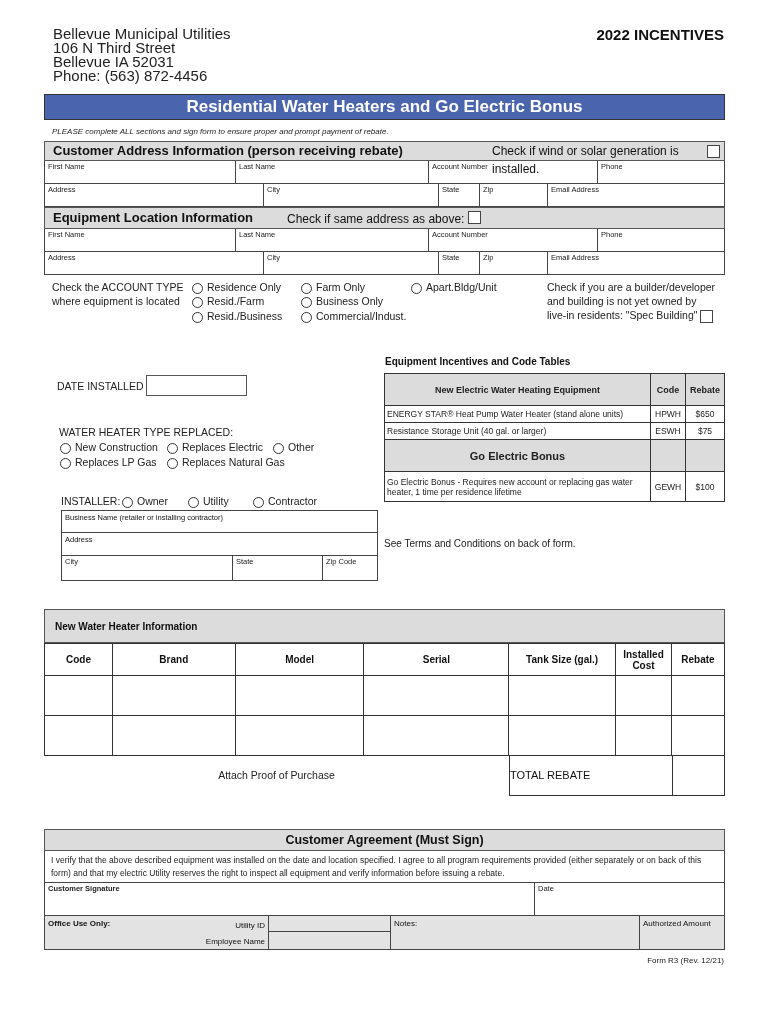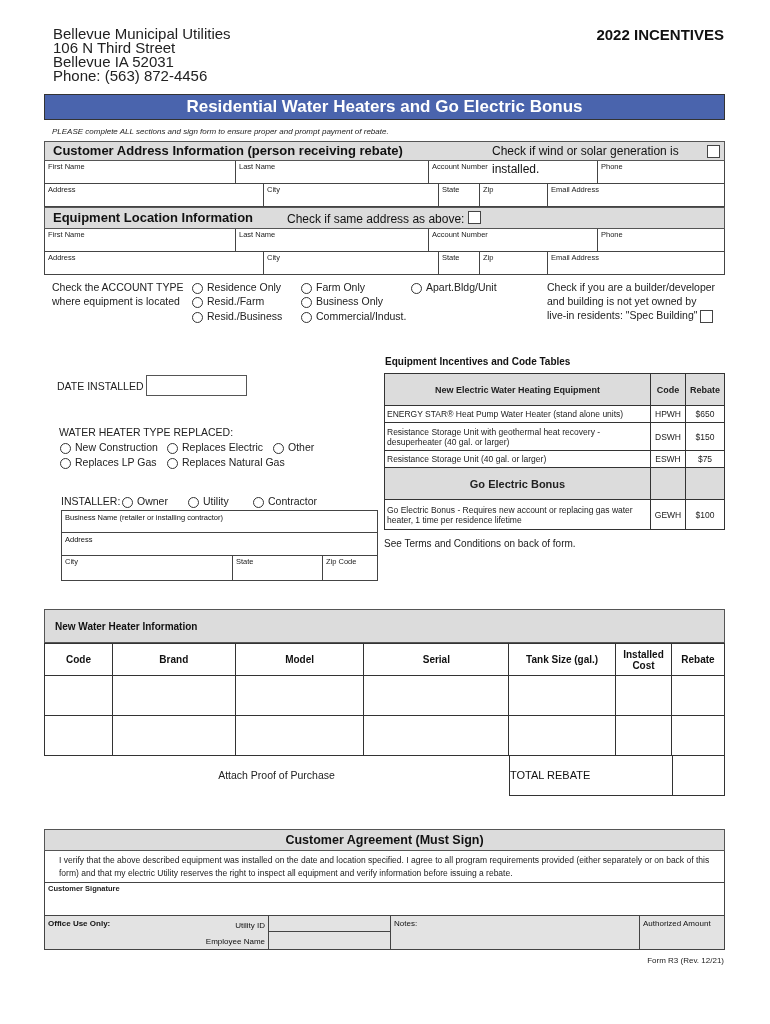--- a/index.html
+++ b/index.html
@@ -24,21 +24,21 @@
   .inc-table td.c { text-align: center; }
   .inst-box { position: absolute; left: 61px; width: 317px; border: 1px solid #444; }
   .nwh { position: absolute; left: 44px; top: 609px; width: 681px; }
   .nwh-head { background: #dcdcdc; border: 1px solid #555; height: 34px; font-size: 10px; font-weight: bold; line-height: 34px; padding-left: 10px; }
   .nwh table { width: 681px; }
   .nwh td, .nwh th { border: 1px solid #333; font-size: 10px; }
   .nwh th { height: 32px; font-weight: bold; text-align: center; }
   .nwh td { height: 40px; }
   .agree { position: absolute; left: 44px; top: 829px; width: 681px; }
   .agree-head { background: #dcdcdc; border: 1px solid #555; height: 22px; text-align: center; font-weight: bold; font-size: 12.5px; line-height: 21px; }
-  .agree-text { border: 1px solid #444; border-top: none; font-size: 8.5px; line-height: 13px; padding: 3px 14px; height: 32px; color: #222; }
+  .agree-text { border: 1px solid #444; border-top: none; font-size: 8.5px; line-height: 13px; padding: 3px 6px; height: 32px; color: #222; }
   .sig-row { border: 1px solid #444; border-top: none; height: 33px; position: relative; }
   .office { border: 1px solid #444; border-top: none; height: 34px; position: relative; background: #e3e3e3; }
 </style>
 </head>
 <body>
 
 <div class="abs hdr-addr">
   <div>Bellevue Municipal Utilities</div>
   <div>106 N Third Street</div>
   <div>Bellevue IA 52031</div>
@@ -130,25 +130,20 @@
   <tbody>
       <tr>
     <th>New Electric Water Heating Equipment</th>
     <th style="width:35px;">Code</th>
     <th style="width:39px;">Rebate</th>
   </tr>
   <tr>
     <td style="height:17px;">ENERGY STAR® Heat Pump Water Heater (stand alone units)</td>
     <td class="c">HPWH</td>
     <td class="c">$650</td>
-  </tr>
-  <tr>
-    <td style="height:28px;">Resistance Storage Unit with geothermal heat recovery - desuperheater (40 gal. or larger)</td>
-    <td class="c">DSWH</td>
-    <td class="c">$150</td>
   </tr>
   <tr>
     <td style="height:17px;">Resistance Storage Unit (40 gal. or larger)</td>
     <td class="c">ESWH</td>
     <td class="c">$75</td>
   </tr>
   <tr>
     <th style="font-size:11px;height:18px;">Go Electric Bonus</th>
     <th></th>
     <th></th>
@@ -198,20 +193,21 @@
   <div class="abs" style="left:0;top:160px;width:465px;text-align:center;font-size:10.5px;color:#222;">Attach Proof of Purchase</div>
   <div class="abs" style="left:465px;top:147px;width:164px;height:40px;border:1px solid #333;border-top:none;line-height:38px;font-size:11px;">TOTAL REBATE</div>
   <div class="abs" style="left:628px;top:147px;width:53px;height:40px;border:1px solid #333;border-top:none;"></div>
 </div>
 
 <div class="agree">
   <div class="agree-head">Customer Agreement (Must Sign)</div>
   <div class="agree-text">I verify that the above described equipment was installed on the date and location specified. I agree to all program requirements provided (either separately or on back of this form) and that my electric Utility reserves the right to inspect all equipment and verify information before issuing a rebate.</div>
   <div class="sig-row">
     <div class="cell first" style="left:0;width:489px;height:32px;font-weight:bold;"><span>Customer Signature</span></div>
+    <div class="cell" style="left:489px;width:190px;height:32px;"><span>Date</span></div>
   </div>
   <div class="office">
     <div class="abs" style="left:3px;top:3px;font-size:8px;font-weight:bold;">Office Use Only:</div>
     <div class="abs" style="left:150px;top:5px;width:70px;text-align:right;font-size:8px;">Utility ID</div>
     <div class="abs" style="left:150px;top:21px;width:70px;text-align:right;font-size:8px;">Employee Name</div>
     <div class="abs" style="left:223px;top:0;width:122px;height:16px;border-left:1px solid #444;border-bottom:1px solid #444;"></div>
     <div class="abs" style="left:223px;top:16px;width:122px;height:17px;border-left:1px solid #444;"></div>
     <div class="abs" style="left:345px;top:0;width:249px;height:33px;border-left:1px solid #444;font-size:8px;padding:3px;"><span>Notes:</span></div>
     <div class="abs" style="left:594px;top:0;width:85px;height:33px;border-left:1px solid #444;font-size:8px;padding:3px;"><span>Authorized Amount</span></div>
   </div>

